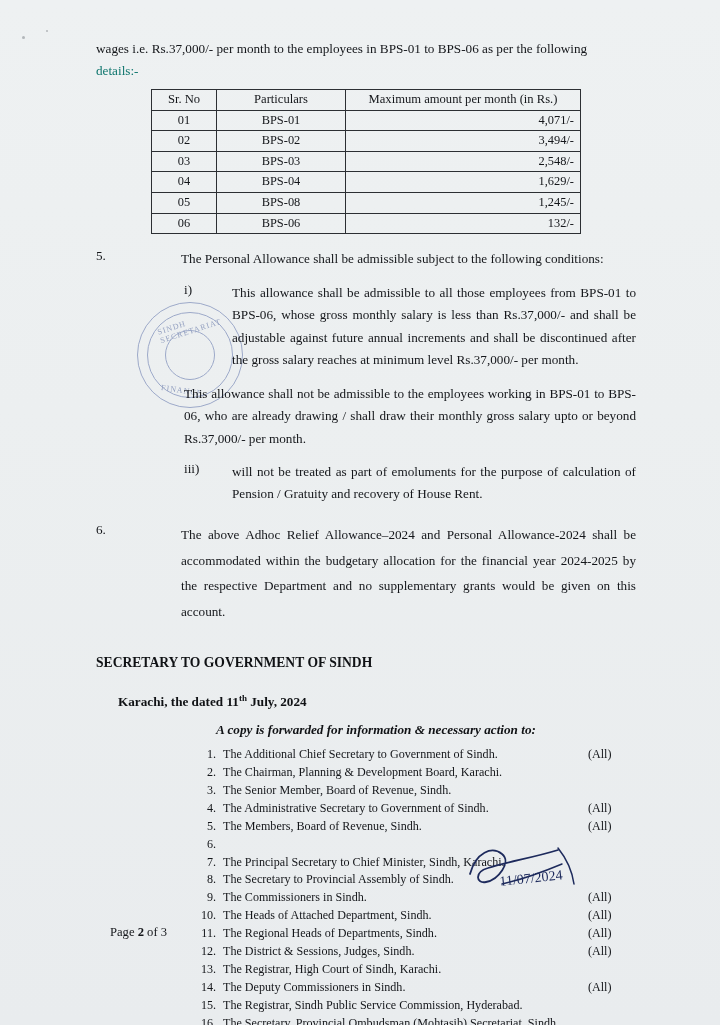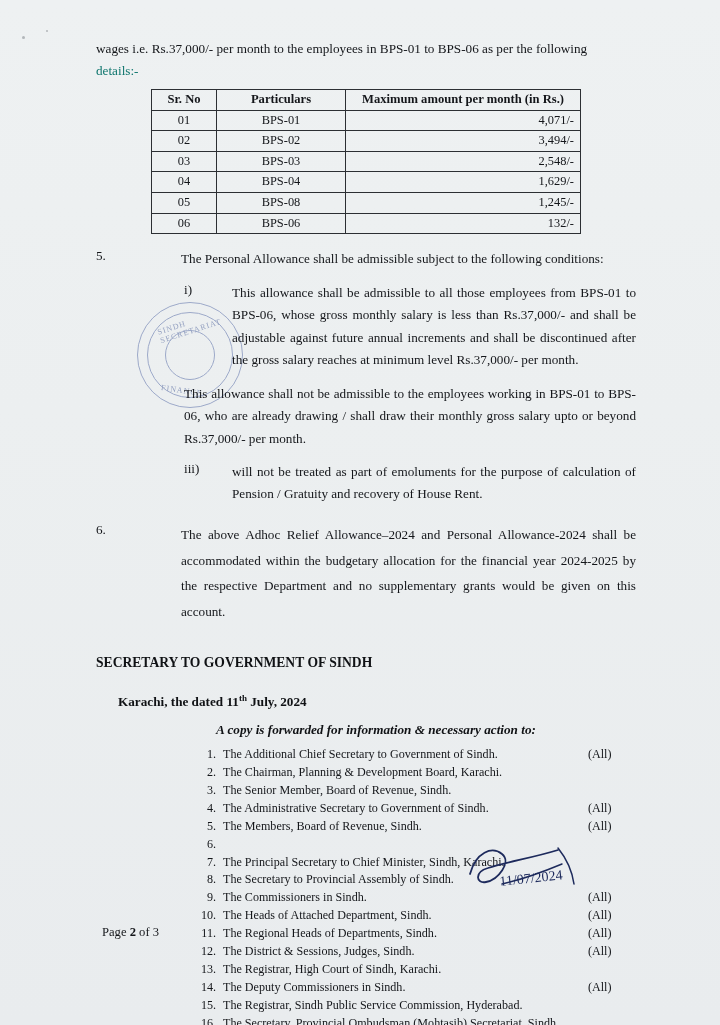--- a/index.html
+++ b/index.html
@@ -52,21 +52,21 @@
     font-size: 12.4px;
     color: #14161a;
   }
   table.bps th, table.bps td {
     border: 1px solid #2c2f33;
     padding: 1px 4px;
     line-height: 1.42;
   }
   table.bps th {
     text-align: center;
-    font-weight: bold;
+    font-weight: normal;
     font-size: 12.6px;
   }
   .c-sr { width: 56px; text-align: center; }
   .c-part { width: 120px; text-align: center; }
   .c-amt { text-align: right; padding-right: 6px !important; }
 
   
   .clause {
     display: flex;
     margin-top: 14px;
@@ -154,21 +154,21 @@
   }
   ol.dist li .txt { flex: 1; }
   ol.dist li .all {
     flex: 0 0 48px;
     text-align: left;
     padding-left: 6px;
   }
 
   .pagefoot {
     position: absolute;
-    left: 102px;
+    left: 110px;
     top: 925px;
     font-size: 12.6px;
     color: #14161a;
   }
   .pagefoot b { font-weight: bold; }
 
   
   .seal {
     position: absolute;
     left: 135px;

